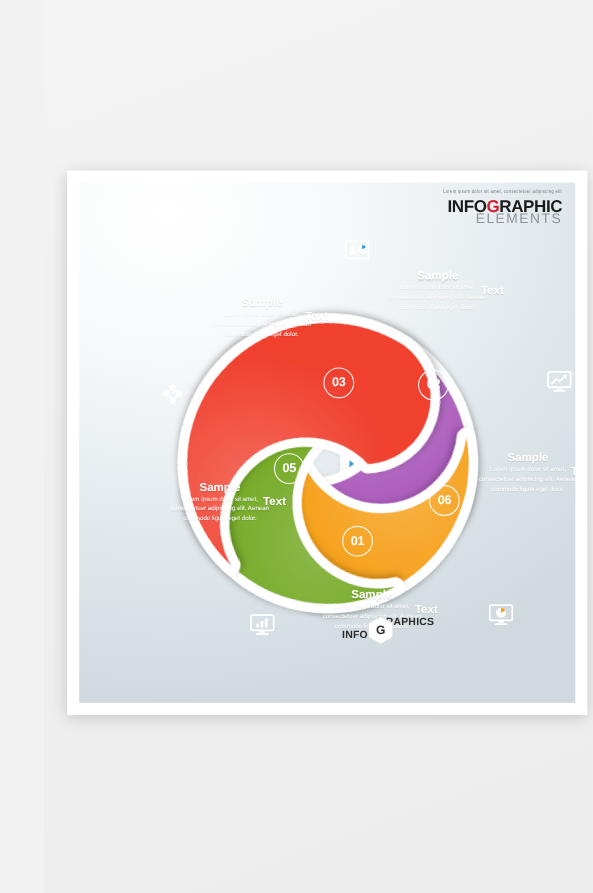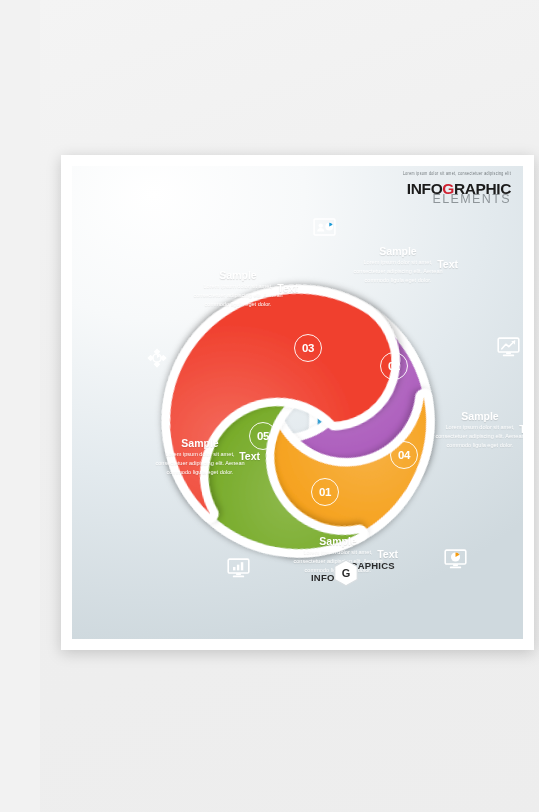--- a/index.html
+++ b/index.html
@@ -203,24 +203,24 @@
       <div class="petal-text" style="left:80px;top:272px;width:96px;">
         <div class="hdr-row">
           <span class="title">Sample</span>
         </div>
         <div style="position:relative;">
           <div class="body">Lorem ipsum dolor sit amet, consectetuer adipiscing elit. Aenean commodo ligula eget dolor.</div>
           <span class="title t2" style="position:absolute;right:-12px;top:1px;">Text</span>
         </div>
       </div>
 
-      <div class="num" style="left:177px;top:256px;">05</div>
+      <div class="num" style="left:177px;top:246px;">05</div>
       <div class="num" style="left:222px;top:168px;">03</div>
-      <div class="num" style="left:308px;top:186px;">02</div>
-      <div class="num" style="left:318px;top:275px;">04</div>
+      <div class="num" style="left:308px;top:170px;">02</div>
+      <div class="num" style="left:318px;top:275px;">06</div>
       <div class="num" style="left:239px;top:312px;">01</div>
 
       <div class="chip" style="left:241px;top:52px;">
         <svg viewBox="0 0 24 19" width="23" height="18">
           <rect x="1" y="1" width="22" height="17" rx="1" fill="none" stroke="#ffffff" stroke-width="1.6"></rect>
           <circle cx="8" cy="8" r="2.3" fill="#ffffff"></circle>
           <path d="M4.2 14.2c0-2.2 1.7-3.6 3.8-3.6s3.8 1.4 3.8 3.6z" fill="#ffffff"></path>
           <circle cx="17" cy="9" r="4.1" fill="#ffffff"></circle>
           <path d="M17 9 L17 4.9 A4.1 4.1 0 0 1 20.6 7.1 Z" fill="#1b9ad6"></path>
         </svg>

